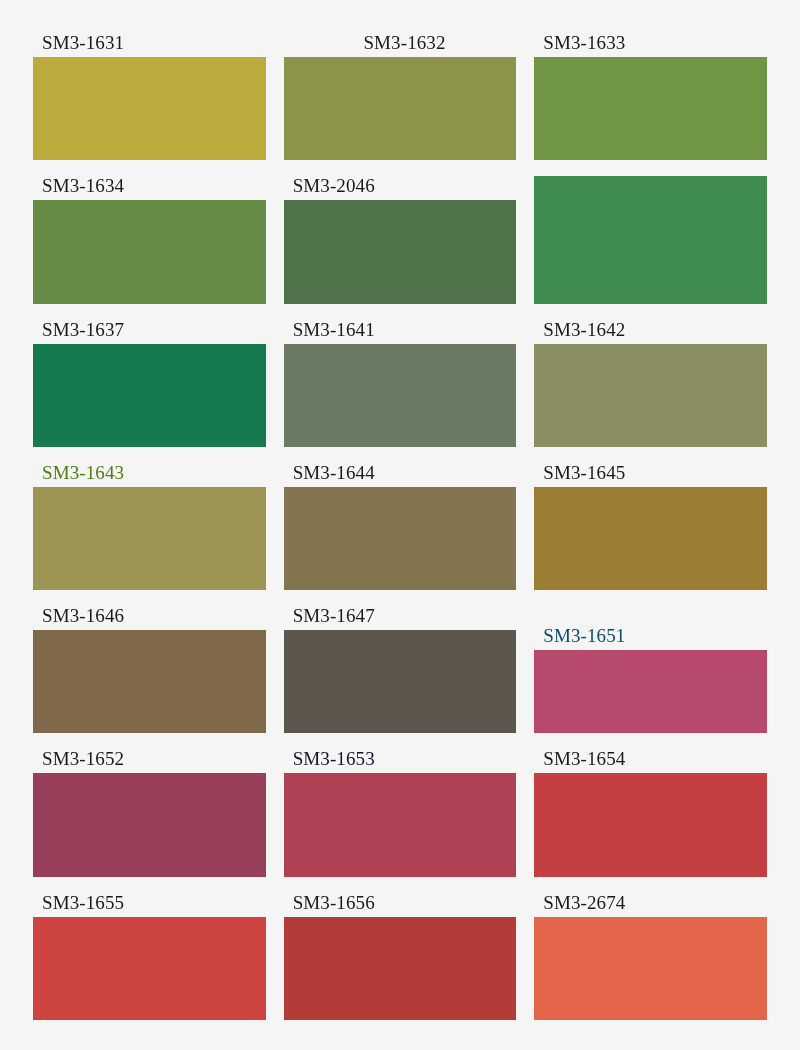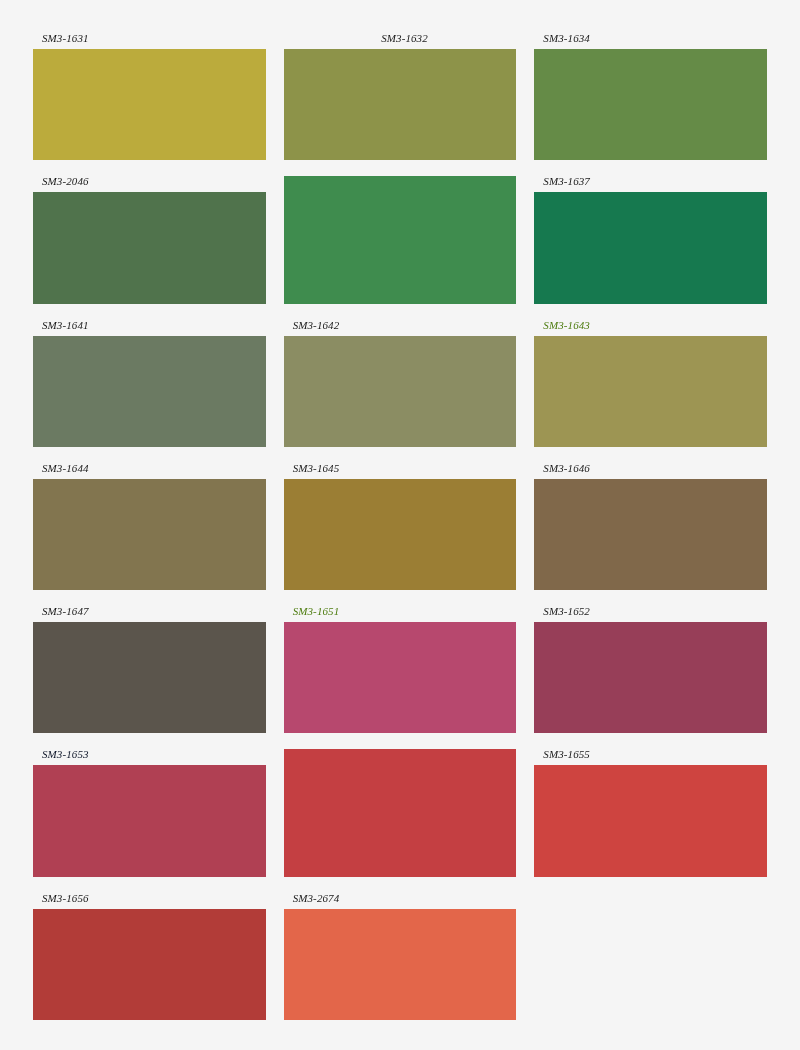--- a/index.html
+++ b/index.html
@@ -32,48 +32,51 @@
   }
   .swatch-cell {
     display: flex;
     flex-direction: column;
     align-items: stretch;
     min-width: 0;
     min-height: 0;
   }
   .swatch-label {
     font-family: "Liberation Serif", "DejaVu Serif", serif;
-    font-size: 11px;
+    font-size: 19px;
     line-height: 1;
     color: #1a1a1a;
     letter-spacing: 0.1px;
     padding: 0 0 5px 9px;
     white-space: nowrap;
     flex: 0 0 auto;
-    font-style: italic;
   }
   .swatch-chip {
     flex: 1 1 auto;
     width: 100%;
     min-height: 0;
     display: block;
   }
 </style>
 </head>
 <body style="background: rgb(245, 245, 245);">
 
 <div id="page-root" style="background: rgb(245, 245, 245);">
   <div class="swatch-grid">
       <div class="swatch-cell">
         <div class="swatch-label" style="color: rgb(26, 26, 26);">SM3-1631</div>
         <div class="swatch-chip" style="background-color: rgb(187, 171, 60);"></div>
       </div>
       <div class="swatch-cell">
         <div class="swatch-label" style="color: rgb(26, 26, 26); text-align: center;">SM3-1632</div>
         <div class="swatch-chip" style="background-color: rgb(141, 147, 73);"></div>
+      </div>
+      <div class="swatch-cell">
+        <div class="swatch-label" style="color: rgb(26, 26, 26);">SM3-1633</div>
+        <div class="swatch-chip" style="background-color: rgb(112, 149, 68);"></div>
       </div>
       <div class="swatch-cell">
         <div class="swatch-label" style="color: rgb(26, 26, 26);">SM3-1634</div>
         <div class="swatch-chip" style="background-color: rgb(101, 139, 71);"></div>
       </div>
       <div class="swatch-cell">
         <div class="swatch-label" style="color: rgb(26, 26, 26);">SM3-2046</div>
         <div class="swatch-chip" style="background-color: rgb(80, 115, 76);"></div>
       </div>
       <div class="swatch-cell">
@@ -105,32 +108,33 @@
       </div>
       <div class="swatch-cell">
         <div class="swatch-label" style="color: rgb(26, 26, 26);">SM3-1646</div>
         <div class="swatch-chip" style="background-color: rgb(128, 104, 74);"></div>
       </div>
       <div class="swatch-cell">
         <div class="swatch-label" style="color: rgb(26, 26, 26);">SM3-1647</div>
         <div class="swatch-chip" style="background-color: rgb(91, 85, 76);"></div>
       </div>
       <div class="swatch-cell">
-        <div class="swatch-label" style="color: #4d7c0f;">SM3-1651</div>
+        <div class="swatch-label" style="color: #0c4a6e; margin-top: 20px;">SM3-1651</div>
         <div class="swatch-chip" style="background-color: rgb(183, 72, 110);"></div>
       </div>
       <div class="swatch-cell">
         <div class="swatch-label" style="color: rgb(26, 26, 26);">SM3-1652</div>
         <div class="swatch-chip" style="background-color: rgb(151, 62, 88);"></div>
       </div>
       <div class="swatch-cell">
         <div class="swatch-label" style="color: #0f172a;">SM3-1653</div>
         <div class="swatch-chip" style="background-color: rgb(176, 64, 83);"></div>
       </div>
       <div class="swatch-cell">
+        <div class="swatch-label" style="color: rgb(26, 26, 26);">SM3-1654</div>
         <div class="swatch-chip" style="background-color: rgb(196, 63, 66);"></div>
       </div>
       <div class="swatch-cell">
         <div class="swatch-label" style="color: rgb(26, 26, 26);">SM3-1655</div>
         <div class="swatch-chip" style="background-color: rgb(206, 68, 64);"></div>
       </div>
       <div class="swatch-cell">
         <div class="swatch-label" style="color: rgb(26, 26, 26);">SM3-1656</div>
         <div class="swatch-chip" style="background-color: rgb(178, 60, 56);"></div>
       </div>

